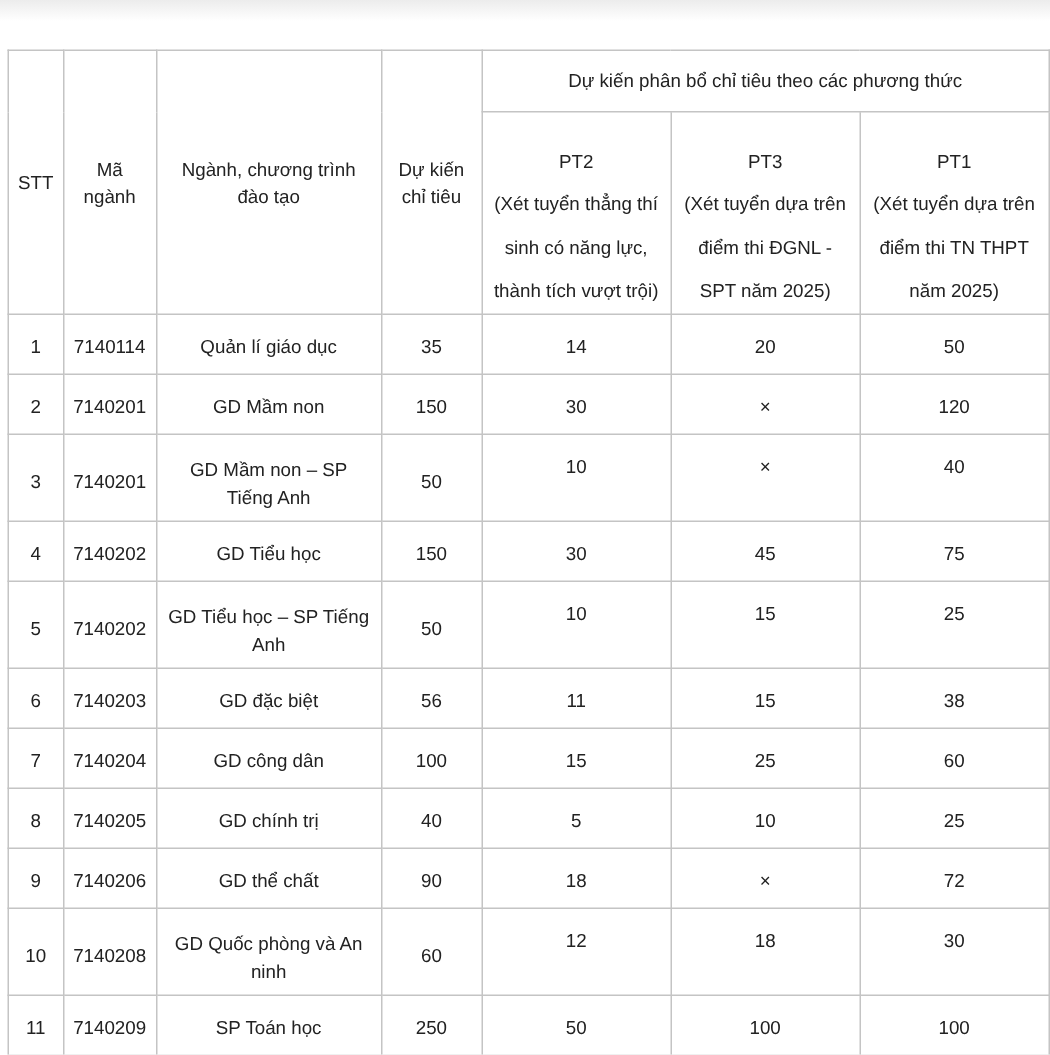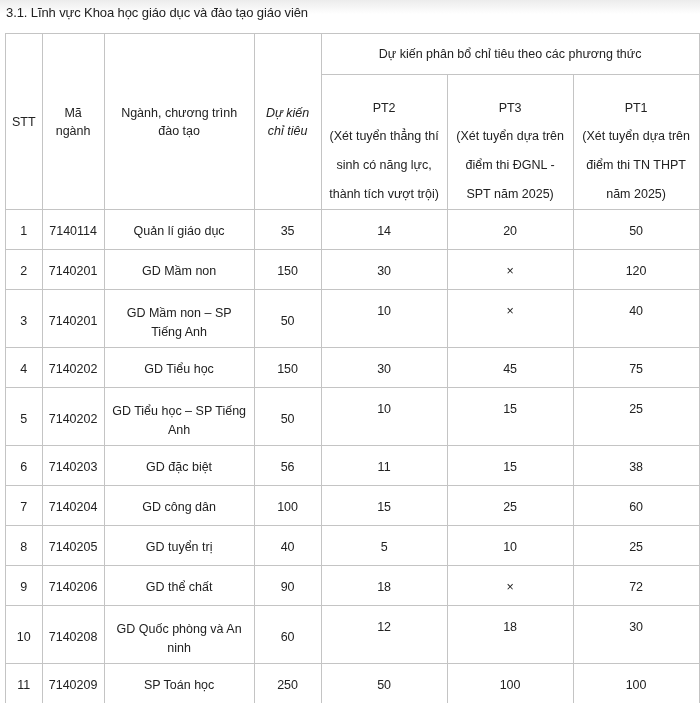--- a/index.html
+++ b/index.html
@@ -49,33 +49,32 @@
   table.quota col.c-name { width: 150px; }
   table.quota col.c-total { width: 67px; }
   table.quota col.c-pt2 { width: 126px; }
   table.quota col.c-pt3 { width: 126px; }
   table.quota col.c-pt1 { width: 126px; }
 
   tr.h1 { height: 41px; }
   tr.h2 { height: 126px; }
   .method-code { display: block; line-height: 18px; margin-bottom: 5px; margin-top: 24px; }
   .method-desc { display: block; line-height: 29px; }
-  .total-head { line-height: 29px; font-style: italic; }
+  .total-head { line-height: 29px; }
   tr.r-short { height: 40px; }
   tr.r-tall { height: 58px; }
   tr.r-short td, tr.r-tall td { vertical-align: top; padding-top: 12px; }
   tr.r-tall td.single { padding-top: 22px; }
   tr.r-tall td.wrap { padding-top: 14px; line-height: 19px; }
   tr.r-partial { height: 30px; }
 </style>
 </head>
 <body>
 
 <div class="page">
-  <div class="section-title">3.1. Lĩnh vực Khoa học giáo dục và đào tạo giáo viên</div>
 
   <table class="quota">
     <colgroup>
       <col class="c-stt">
         <col class="c-code">
         <col class="c-name">
         <col class="c-total">
       <col class="c-pt2">
         <col class="c-pt3">
         <col class="c-pt1">
@@ -163,21 +162,21 @@
         <td>7140204</td>
         <td>GD công dân</td>
         <td>100</td>
         <td>15</td>
         <td>25</td>
         <td>60</td>
       </tr>
       <tr class="r-short">
         <td>8</td>
         <td>7140205</td>
-        <td>GD tuyển trị</td>
+        <td>GD chính trị</td>
         <td>40</td>
         <td>5</td>
         <td>10</td>
         <td>25</td>
       </tr>
       <tr class="r-short">
         <td>9</td>
         <td>7140206</td>
         <td>GD thể chất</td>
         <td>90</td>

